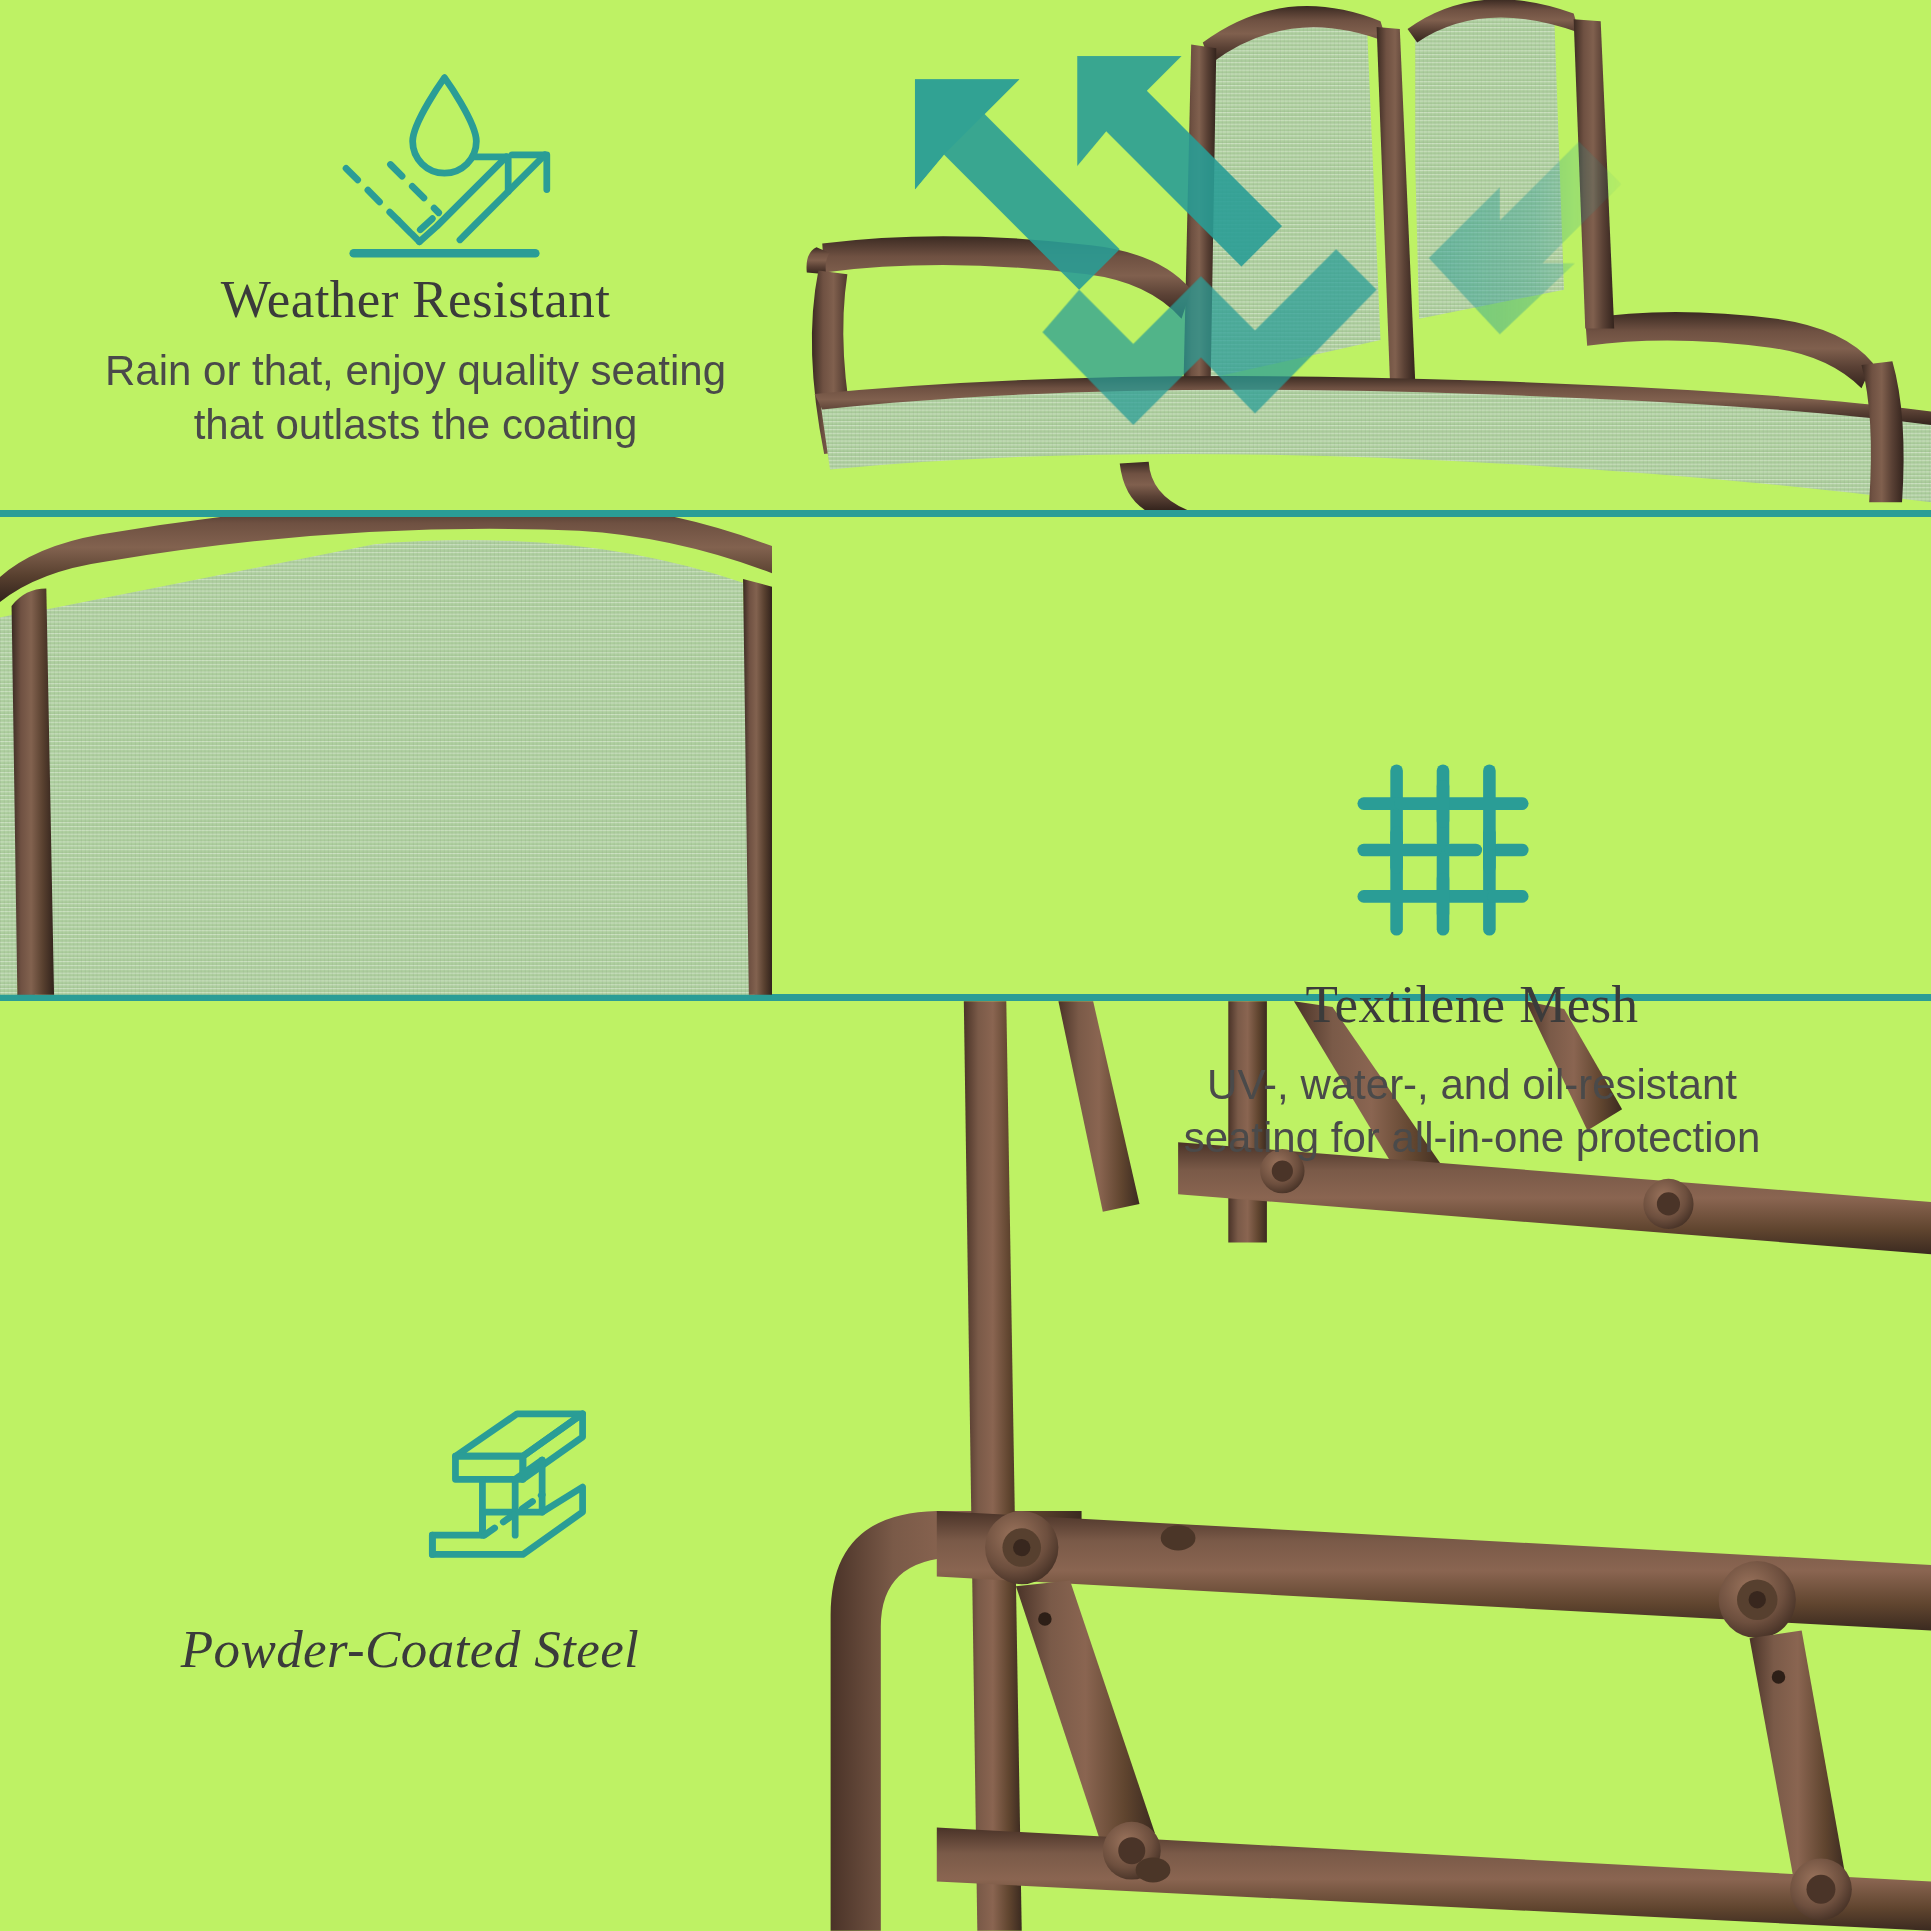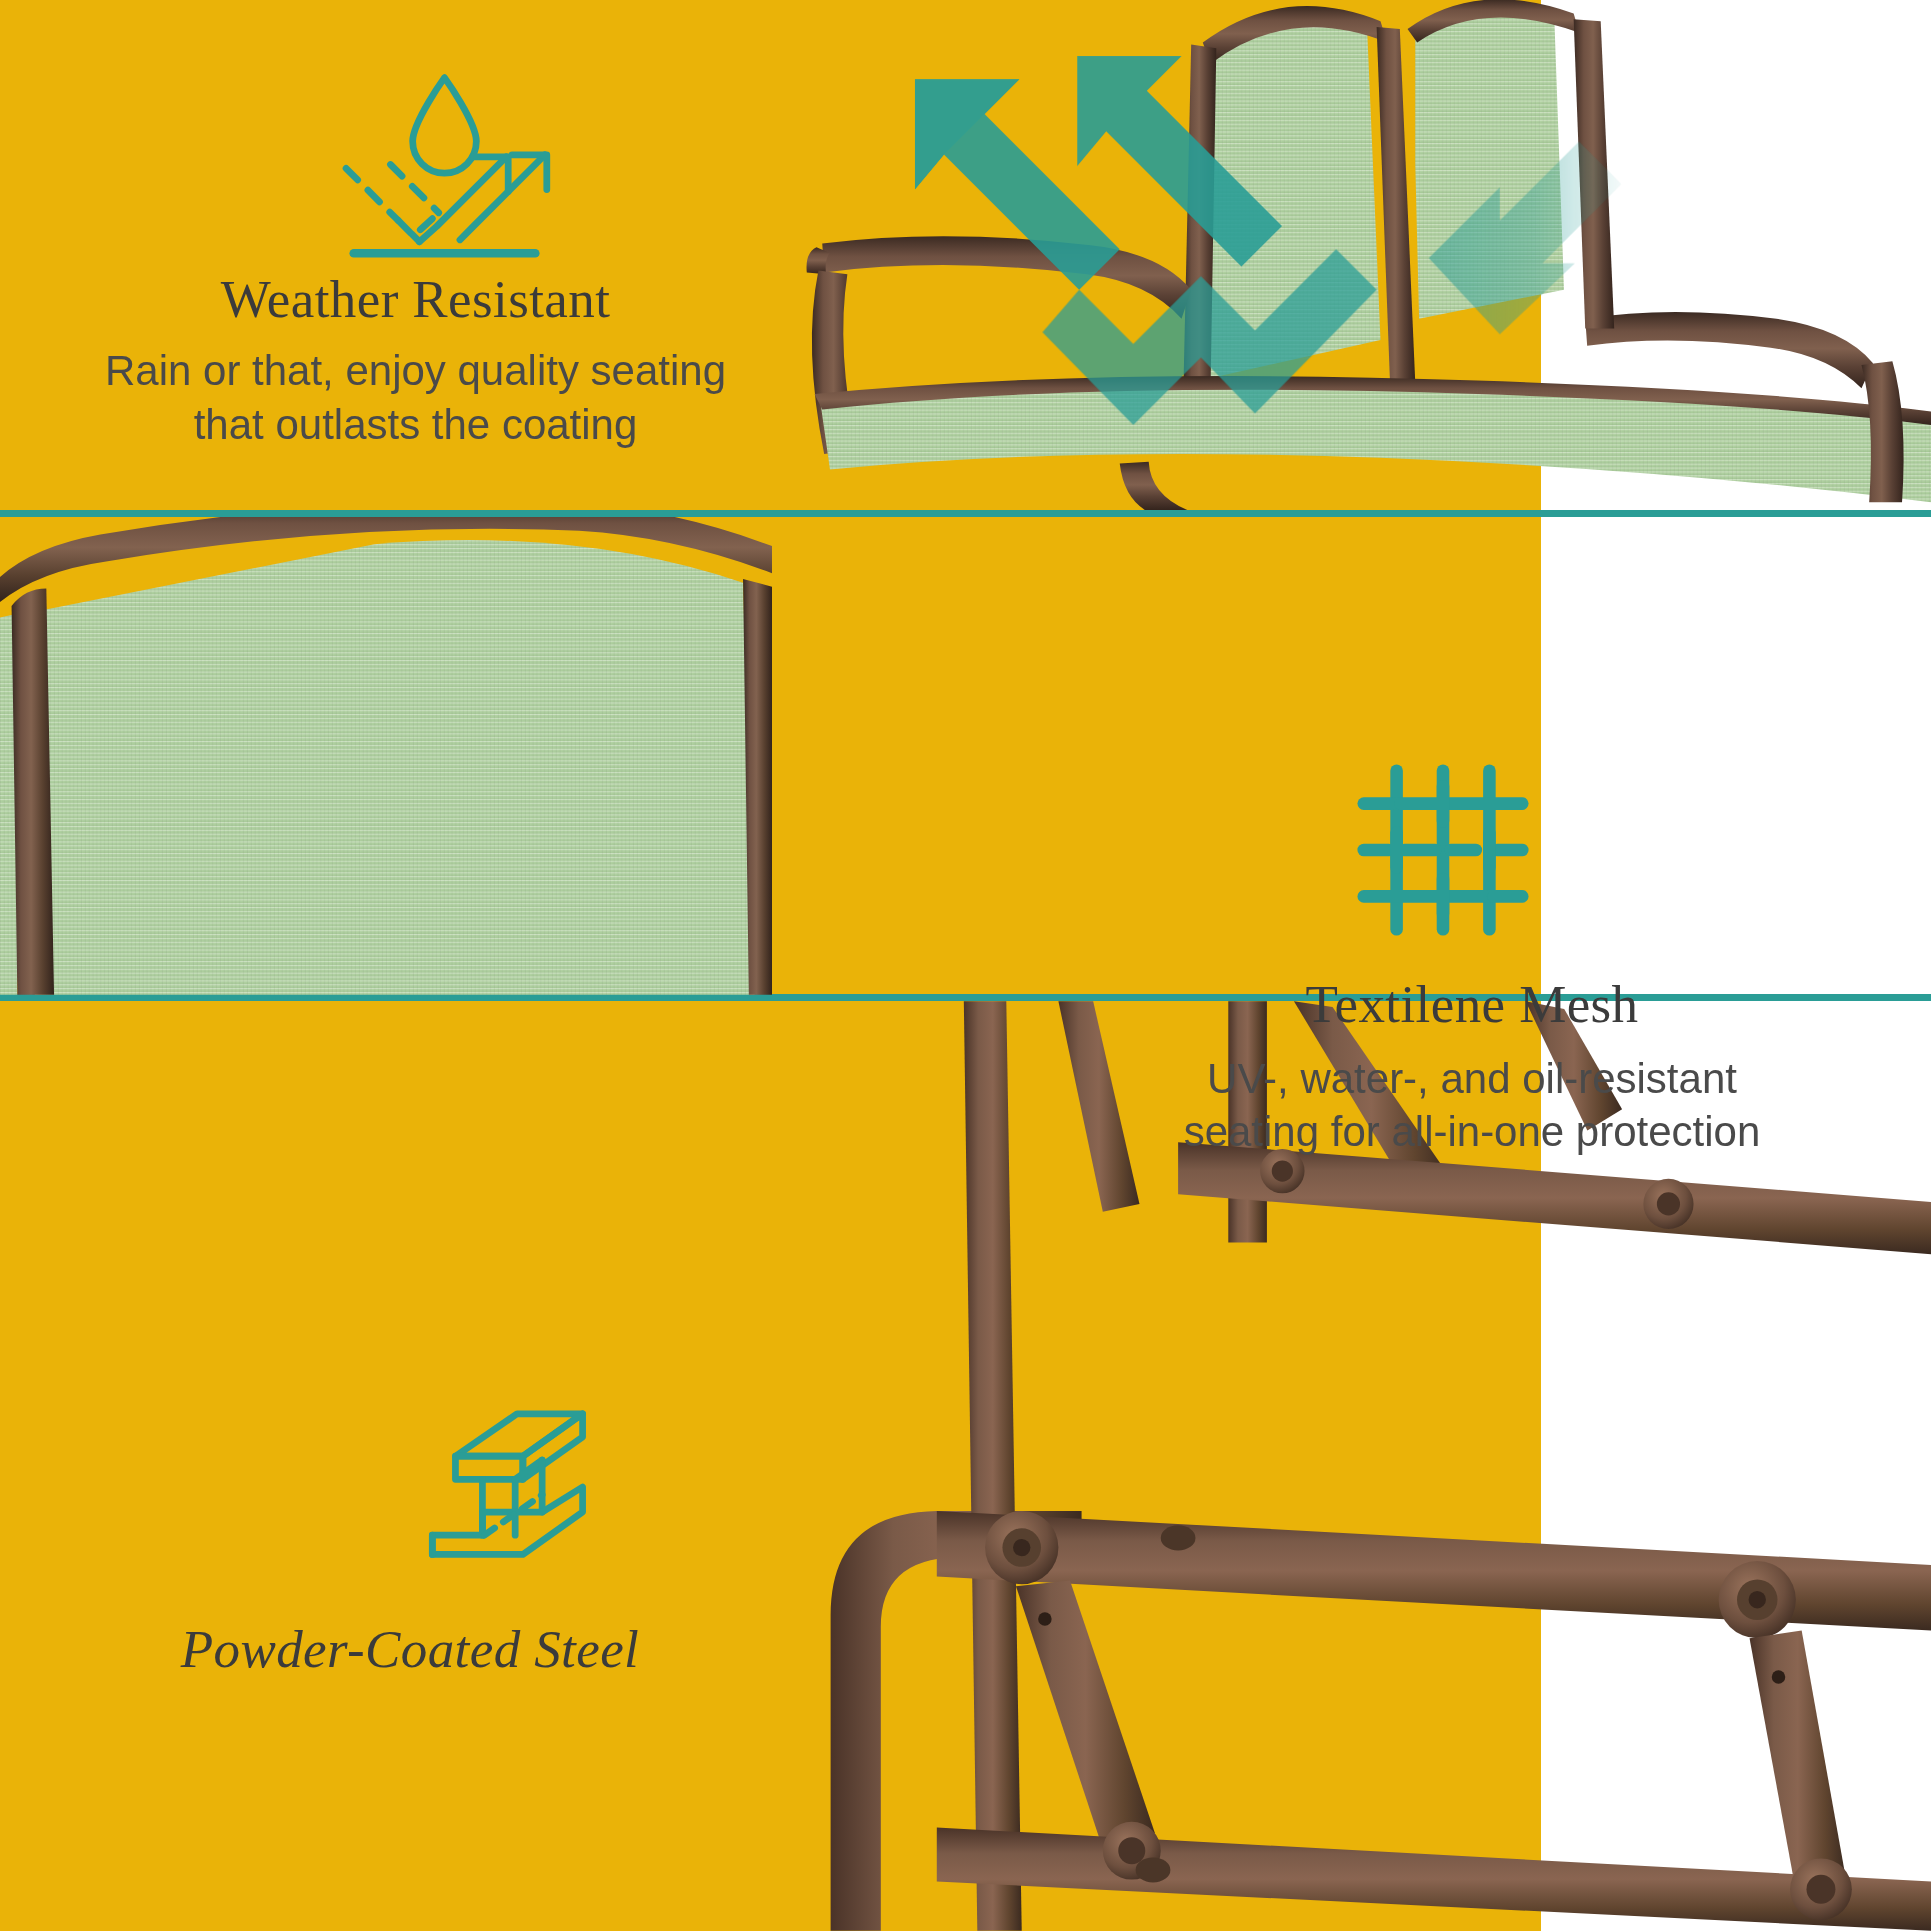--- a/index.html
+++ b/index.html
@@ -2,21 +2,21 @@
 <html><head>
 <meta charset="utf-8">
 <style>
   * { margin:0; padding:0; box-sizing:border-box; }
   html, body {
     width:1931px; height:1931px;
     background:#ffffff;
     font-family:"Liberation Sans", sans-serif;
     overflow:hidden;
   }
-  .board { position:relative; width:1541px; height:1931px; background:#eab308; }
+  .board { position:relative; width:1931px; height:1931px; background:#bef264; }
 
   
   .divider {
     position:absolute; left:0; width:1931px; height:6.8px;
     background:#2a9d96;
   }
   .divider.d1 { top:510px; }
   .divider.d2 { top:994px; }
 
   
@@ -44,21 +44,21 @@
 
   
   #p1-icon   { left:319px; top:68px;  width:251px; height:193px; }
   #p1-text   { left:39px;  top:272px; width:753px; }
   #p1-text .feat-title { font-size:53px; margin-bottom:16.4px; }
   #p1-text .feat-desc  { font-size:42px; }
 
   
   #p2-icon   { left:1356px; top:763px; width:174px; height:174px; }
   #p2-text   { left:1081px; top:977px; width:782px; }
-  #p2-text .feat-title { font-size:53px; margin-bottom:19px; }
+  #p2-text .feat-title { font-size:53px; margin-bottom:25px; }
   #p2-text .feat-desc  { font-size:42px; }
 
   
   #p3-icon   { left:415px; top:1400px; width:183px; height:174px; }
   #p3-text   { left:43px;  top:1622px; width:734px; }
   #p3-text .feat-title { font-size:53px; margin-bottom:16.4px;font-style:italic; }
   #p3-text .feat-desc  { font-size:42px; }
 
   
   #img-top { left:801px; top:0; width:1130px; height:510px; }

